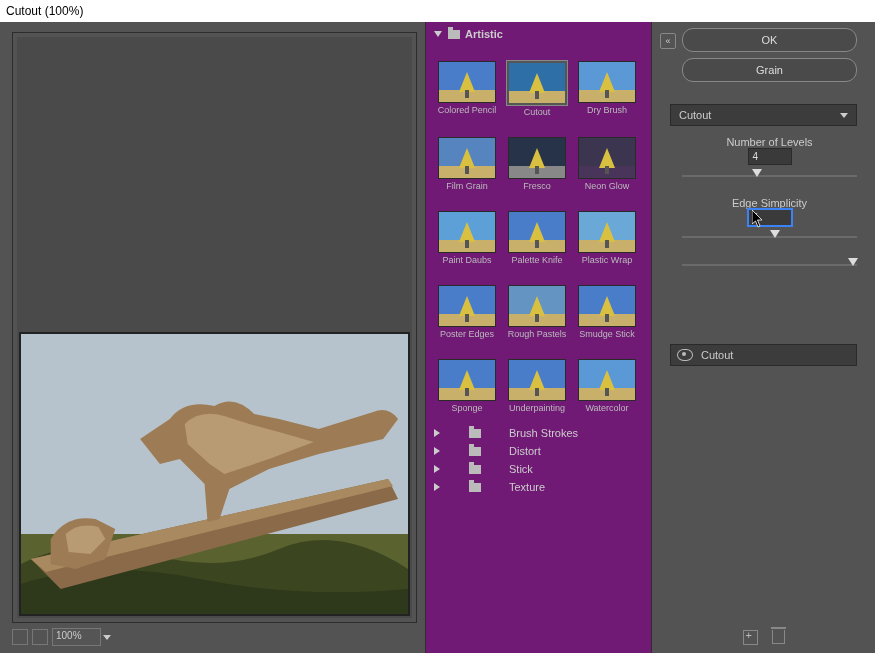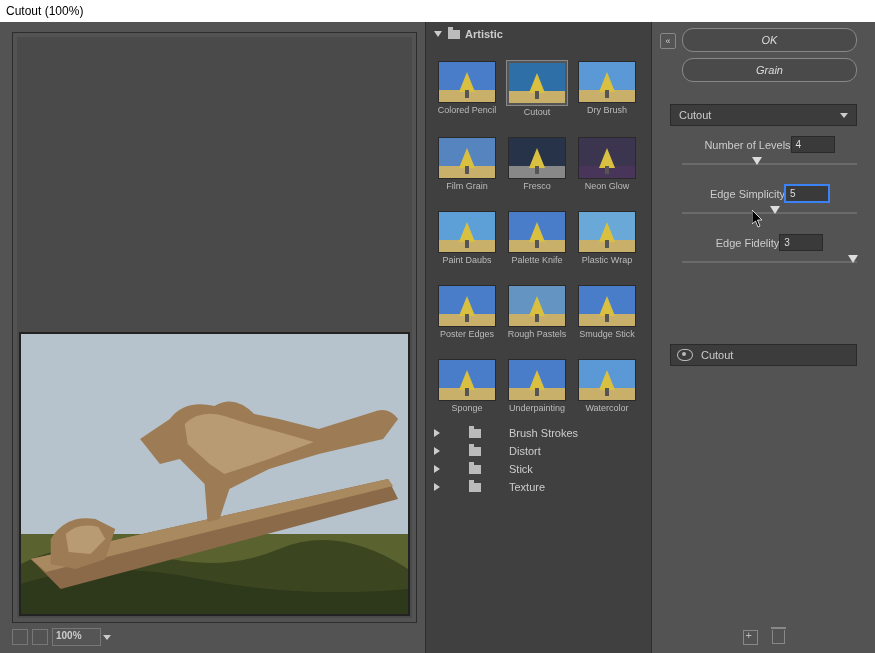--- a/index.html
+++ b/index.html
@@ -2,44 +2,44 @@
 <html><head>
 <meta charset="utf-8">
 <style>
   html,body{margin:0;padding:0;width:875px;height:653px;background:#535353;font-family:Arial,Helvetica,sans-serif;font-size:11px;color:#ccc;overflow:hidden;}
   .title-bar{position:absolute;left:0;top:0;right:0;height:22px;background:#fff;color:#000;line-height:22px;padding-left:6px;font-size:12px;border-bottom:1px solid #3b82f6;}
   .main{position:absolute;left:0;top:22px;right:0;bottom:0;display:flex;}
   .left-pane{width:425px;height:100%;position:relative;background:#535353;}
   .preview-wrap{position:absolute;left:12px;top:10px;right:8px;bottom:30px;border:1px solid #2d2d2d;}
   .preview-inner{position:absolute;left:4px;top:4px;right:4px;bottom:4px;background:#4a4a4a;overflow:hidden;}
   .preview-image{position:absolute;left:2px;bottom:2px;right:2px;height:280px;border:2px solid #222;}
-  .bottom-bar{position:absolute;left:12px;bottom:6px;height:20px;display:flex;align-items:center;gap:4px;font-weight:bold;}
+  .bottom-bar{position:absolute;left:12px;bottom:6px;height:20px;display:flex;align-items:center;gap:4px;}
   .icon-btn{width:14px;height:14px;border:1px solid #777;display:inline-block;}
   .zoom-sel{width:44px;height:16px;background:#555;border:1px solid #777;color:#ccc;font-size:10px;text-align:left;padding-left:3px;line-height:14px;}
-  .mid-pane{width:225px;height:100%;background:#404040;border-left:1px solid #2d2d2d;border-right:1px solid #2d2d2d;position:relative;}
+  .mid-pane{width:225px;height:100%;background:#701a75;border-left:1px solid #2d2d2d;border-right:1px solid #2d2d2d;position:relative;}
   .cat-head{display:flex;align-items:center;padding:6px 8px 2px;font-weight:bold;}
   .tri{width:0;height:0;border-left:4px solid transparent;border-right:4px solid transparent;border-top:6px solid #ccc;margin-right:6px;}
   .tri-r{width:0;height:0;border-top:4px solid transparent;border-bottom:4px solid transparent;border-left:6px solid #ccc;margin-right:6px;}
   .folder-icon{width:12px;height:9px;background:#bbb;margin-right:5px;position:relative;}
   .folder-icon::before{content:"";position:absolute;left:0;top:-3px;width:5px;height:3px;background:#bbb;}
   .thumbs{display:flex;flex-wrap:wrap;padding:4px 6px 0 6px;}
   .thumb{width:62px;margin:15px 4px 1px;display:flex;flex-direction:column;align-items:center;}
   .thumb-img{width:56px;height:40px;border:1px solid #2a2a2a;position:relative;overflow:hidden;}
   .thumb.selected .thumb-img{border:2px solid #555;outline:1px solid #888;}
   .thumb-label{font-size:9px;color:#bbb;margin:2px 0 4px;white-space:nowrap;}
   .cats{padding:6px 0 0 8px;}
   .cat-row{display:flex;align-items:center;height:18px;cursor:default;gap:23px;}
   .right-pane{flex:1;height:100%;background:#535353;position:relative;}
   .pin-btn{position:absolute;left:8px;top:11px;width:14px;height:14px;border:1px solid #888;border-radius:2px;display:flex;align-items:center;justify-content:center;font-size:9px;}
-  .pill-btn{height:22px;border:1px solid #888;border-radius:11px;background:#4a4a4a;color:#ddd;display:flex;align-items:center;justify-content:center;margin:6px 18px 0 30px;cursor:default;font-style:italic;}
+  .pill-btn{height:22px;border:1px solid #888;border-radius:11px;background:#4a4a4a;color:#ddd;display:flex;align-items:center;justify-content:center;margin:6px 18px 0 30px;cursor:default;}
   .filter-sel{margin:22px 18px 0 18px;height:20px;background:#3c3c3c;border:1px solid #2a2a2a;display:flex;align-items:center;padding:0 8px;justify-content:space-between;}
   .chev{width:0;height:0;border-left:4px solid transparent;border-right:4px solid transparent;border-top:5px solid #ccc;}
   .params{padding:10px 18px 0 30px;}
   .param{margin-bottom:14px;}
-  .param-row{display:flex;justify-content:center;align-items:center;}
+  .param-row{display:flex;justify-content:flex-end;align-items:center;flex-direction:column;}
   .param-input{width:38px;height:15px;background:#3a3a3a;border:1px solid #2a2a2a;color:#ddd;font-size:10px;padding-left:4px;line-height:15px;}
   .param-input.focused{border:1px solid #3b82f6;outline:1px solid #3b82f6;}
   .slider{height:14px;position:relative;margin-top:4px;}
   .slider::before{content:"";position:absolute;left:0;right:0;top:6px;height:2px;background:#6a6a6a;}
   .slider-knob{position:absolute;top:0;width:0;height:0;border-left:5px solid transparent;border-right:5px solid transparent;border-top:8px solid #ddd;}
   .layers{position:absolute;left:18px;right:18px;top:322px;}
   .layer-row{height:20px;background:#3c3c3c;border:1px solid #2a2a2a;display:flex;align-items:center;padding:0 6px;}
   .eye{width:14px;height:10px;border:1px solid #bbb;border-radius:50%/60%;margin-right:8px;position:relative;}
   .eye::after{content:"";position:absolute;left:4px;top:2px;width:4px;height:4px;border-radius:50%;background:#bbb;}
   .rb-bottom{position:absolute;left:0;right:0;bottom:6px;height:20px;display:flex;justify-content:center;gap:14px;align-items:center;}
@@ -313,24 +313,20 @@
       <div class="param">
         <div class="param-row">
           <span>Edge Simplicity</span>
           <div class="param-input focused"><span>5</span></div>
         </div>
         <div class="slider">
             <div class="slider-knob" id="knob-simp" style="left: 50%;"></div>
           </div>
       </div>
       <div class="param">
-        <div class="param-row">
-          <span>Edge Fidelity</span>
-          <div class="param-input"><span>3</span></div>
-        </div>
         <div class="slider">
             <div class="slider-knob" id="knob-fid" style="left: 95%;"></div>
           </div>
       </div>
     </div>
 
     <div class="layers">
       <div class="layer-row">
         <span class="eye"></span>
         <span>Cutout</span>

